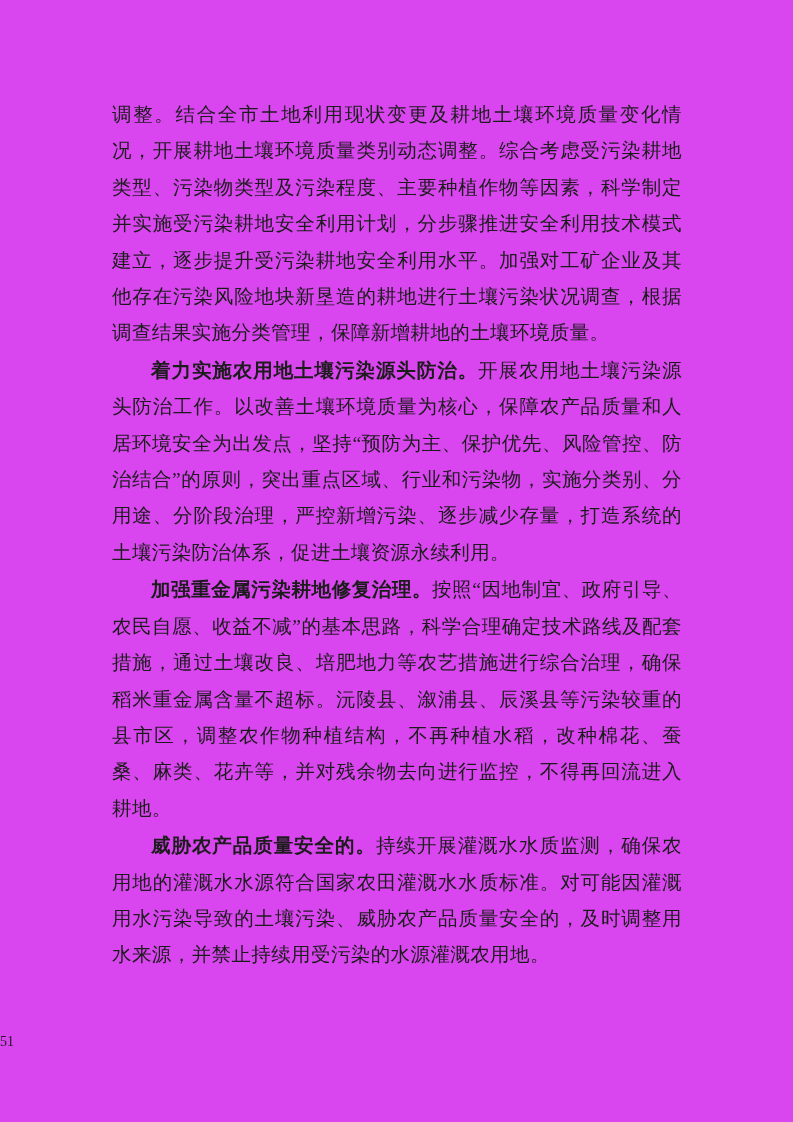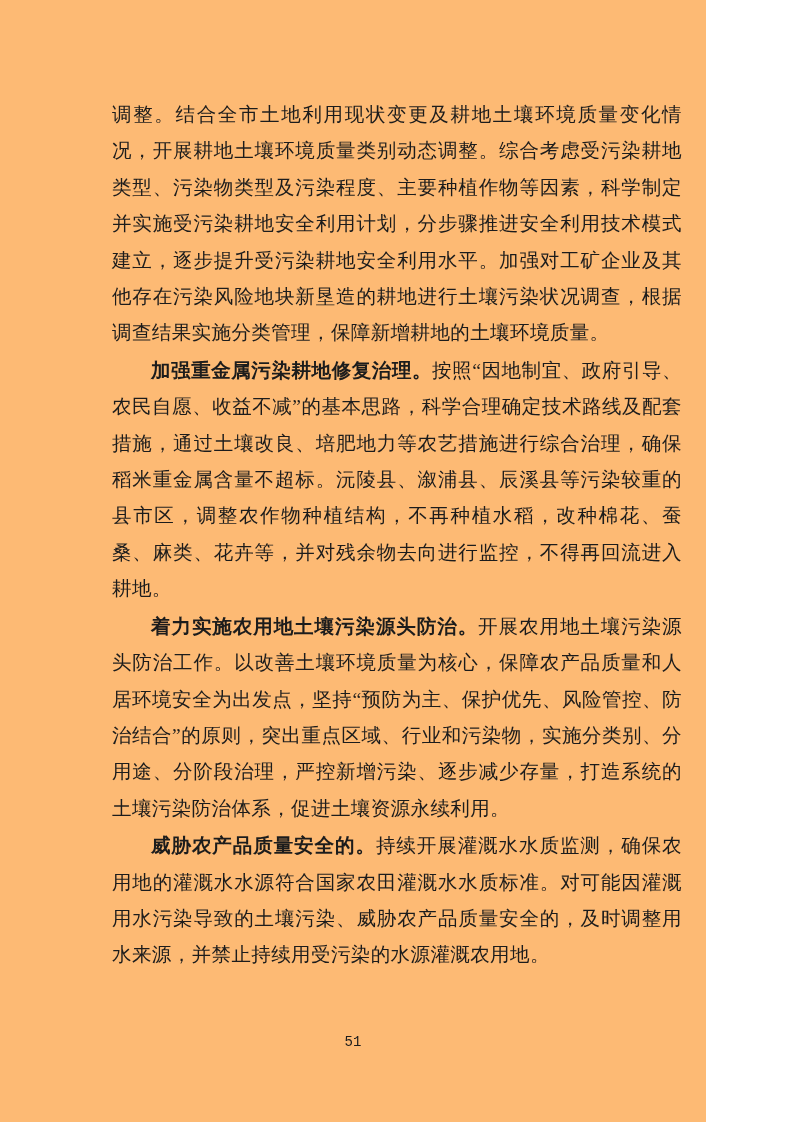--- a/index.html
+++ b/index.html
@@ -2,23 +2,23 @@
 <html lang="zh"><head>
 <meta charset="utf-8">
 <style>
   html, body {
     margin: 0;
     padding: 0;
     background: #ffffff;
   }
   .page {
     position: relative;
-    width: 706px;
+    width: 793px;
     height: 1122px;
-    background: #fdba74;
+    background: #d946ef;
     overflow: hidden;
     font-family: "Liberation Serif", "DejaVu Serif", serif;
     color: #1c1c1c;
   }
   .content {
     position: absolute;
     left: 112px;
     top: 96px;
     width: 570px;
     font-size: 19.5px;
@@ -36,35 +36,35 @@
   }
   .lead {
     font-weight: bold;
     font-family: "Liberation Sans", "DejaVu Sans", sans-serif;
   }
   .page-number {
     position: absolute;
     left: 0;
     right: 0;
     top: 1034px;
-    text-align: center;
+    text-align: left;
     font-size: 14px;
-    font-family: Liberation Mono, monospace;
+    font-family: Liberation Serif, serif;
     color: #1c1c1c;
   }
 </style>
 </head>
 <body>
 
 <div class="page">
   <div class="content">
     <p><span class="lead"></span><span>调整。结合全市土地利用现状变更及耕地土壤环境质量变化情况，开展耕地土壤环境质量类别动态调整。综合考虑受污染耕地类型、污染物类型及污染程度、主要种植作物等因素，科学制定并实施受污染耕地安全利用计划，分步骤推进安全利用技术模式建立，逐步提升受污染耕地安全利用水平。加强对工矿企业及其他存在污染风险地块新垦造的耕地进行土壤污染状况调查，根据调查结果实施分类管理，保障新增耕地的土壤环境质量。</span></p>
 
+    <p class="indent"><span class="lead">着力实施农用地土壤污染源头防治。</span><span>开展农用地土壤污染源头防治工作。以改善土壤环境质量为核心，保障农产品质量和人居环境安全为出发点，坚持“预防为主、保护优先、风险管控、防治结合”的原则，突出重点区域、行业和污染物，实施分类别、分用途、分阶段治理，严控新增污染、逐步减少存量，打造系统的土壤污染防治体系，促进土壤资源永续利用。</span></p>
+
     <p class="indent"><span class="lead">加强重金属污染耕地修复治理。</span><span>按照“因地制宜、政府引导、农民自愿、收益不减”的基本思路，科学合理确定技术路线及配套措施，通过土壤改良、培肥地力等农艺措施进行综合治理，确保稻米重金属含量不超标。沅陵县、溆浦县、辰溪县等污染较重的县市区，调整农作物种植结构，不再种植水稻，改种棉花、蚕桑、麻类、花卉等，并对残余物去向进行监控，不得再回流进入耕地。</span></p>
-
-    <p class="indent"><span class="lead">着力实施农用地土壤污染源头防治。</span><span>开展农用地土壤污染源头防治工作。以改善土壤环境质量为核心，保障农产品质量和人居环境安全为出发点，坚持“预防为主、保护优先、风险管控、防治结合”的原则，突出重点区域、行业和污染物，实施分类别、分用途、分阶段治理，严控新增污染、逐步减少存量，打造系统的土壤污染防治体系，促进土壤资源永续利用。</span></p>
 
     <p class="indent"><span class="lead">威胁农产品质量安全的。</span><span>持续开展灌溉水水质监测，确保农用地的灌溉水水源符合国家农田灌溉水水质标准。对可能因灌溉用水污染导致的土壤污染、威胁农产品质量安全的，及时调整用水来源，并禁止持续用受污染的水源灌溉农用地。</span></p>
 
   </div>
 
   <div class="page-number">51</div>
 </div>
 
 </body></html>

